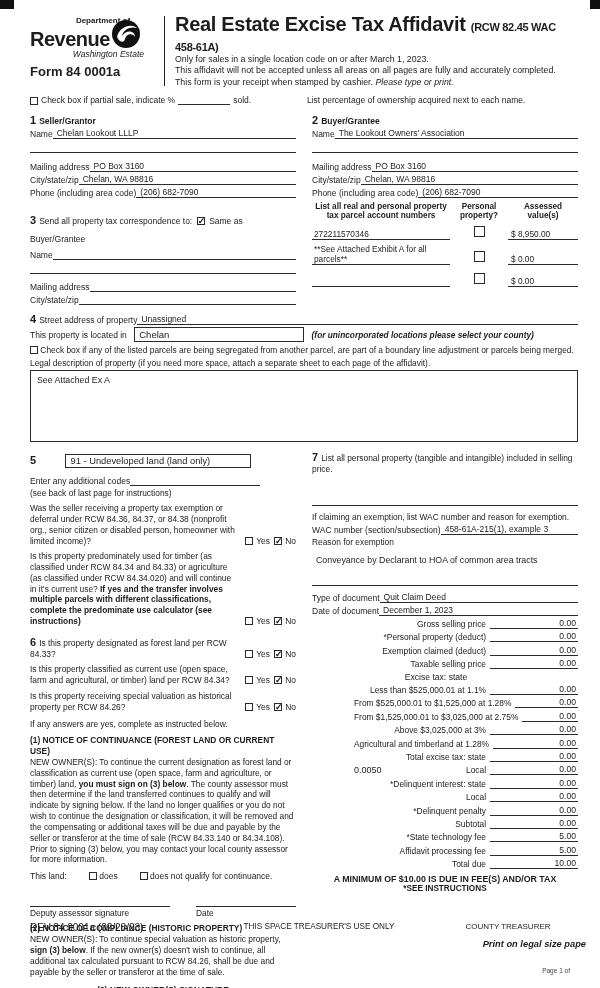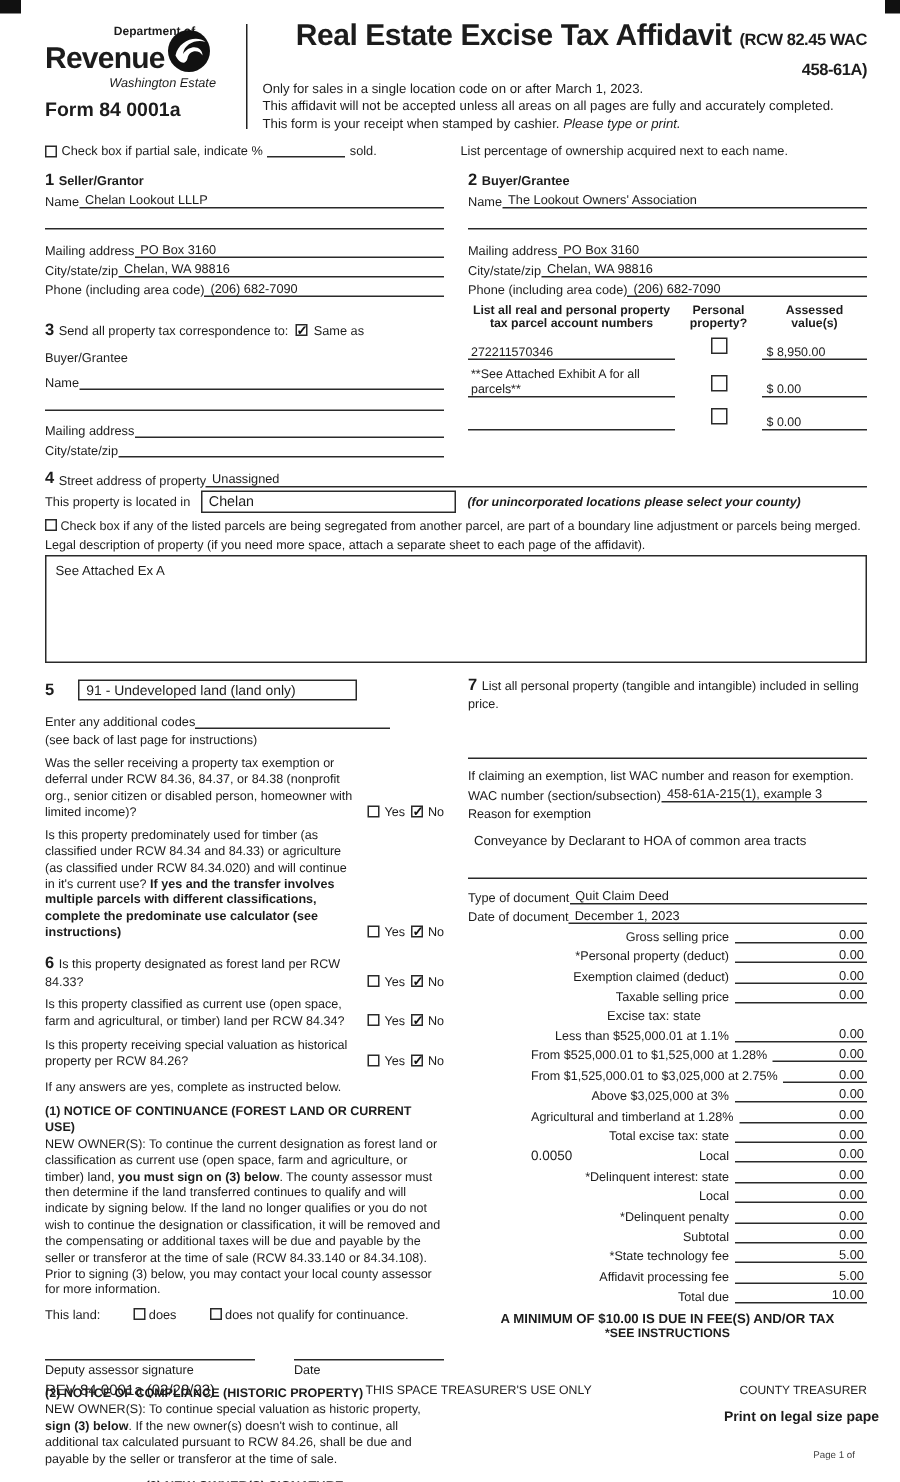--- a/index.html
+++ b/index.html
@@ -14,21 +14,21 @@
   .hdr { display:flex; align-items:stretch; margin-top:4px; }
   .logo-block { width:128px; flex:0 0 128px; padding-top:2px; }
   .dept { font-size:8px; font-weight:bold; text-align:center; padding-left:18px; }
   .rev-row { display:flex; align-items:center; }
   .rev { font-size:20px; font-weight:bold; letter-spacing:-0.5px; }
   .logo-svg { margin-left:1px; margin-top:-6px; }
   .wa { font-size:8.5px; font-style:italic; text-align:right; padding-right:14px; margin-top:-4px; }
   .formno { font-size:13px; font-weight:bold; margin-top:5px; }
   .hdr-div { width:1px; background:#222; margin:2px 10px 2px 6px; }
   .title-block { flex:1; }
-  .title { font-size:20px; font-weight:bold; letter-spacing:-0.3px; line-height:1;text-align:right; }
+  .title { font-size:20px; font-weight:bold; letter-spacing:-0.3px; line-height:1; }
   .rcw { font-size:11px; font-weight:bold; }
   .sub { font-size:8.8px; line-height:1.3; }
 
   
   .fline { display:flex; align-items:flex-end; margin-bottom:2px; }
   .flabel { white-space:nowrap; font-size:8.5px; }
   .fval { flex:1; border-bottom:1px solid #2a2a2a; padding:0 0 0 4px; font-size:8.5px; min-height:11px; }
   .blankline { border-bottom:1px solid #2a2a2a; height:12px; margin-bottom:2px; }
 
   .cb { display:inline-block; width:8px; height:8px; border:1px solid #2a2a2a; vertical-align:-1px; position:relative; background:#fff; }
@@ -54,21 +54,21 @@
   .p-val { width:70px; border-bottom:1px solid #2a2a2a; font-size:8.3px; padding-left:3px; min-height:11px; }
 
   
   .sec4 { margin-top:6px; }
   .county-box { display:inline-block; border:1.5px solid #2a2a2a; width:170px; font-size:9.5px; padding:1px 4px; margin:0 5px; }
   .county-note { font-size:8.3px; font-weight:bold; font-style:italic; }
   .small-line { font-size:8.4px; margin-top:3px; }
   .legal-box { border:1.5px solid #2a2a2a; height:72px; margin-top:2px; font-size:8.8px; padding:4px 6px; }
 
   
-  .code-box { display:inline-block; border:1.5px solid #2a2a2a; width:186px; font-size:9.3px; padding:1px 5px; margin-left:8px; }
+  .code-box { display:inline-block; border:1.5px solid #2a2a2a; width:186px; font-size:9.3px; padding:1px 5px; margin-left:21px; }
   .q-row { display:flex; margin-top:5px; font-size:8.4px; line-height:1.28; }
   .q-text { flex:1; padding-right:4px; }
   .yn { white-space:nowrap; align-self:flex-end; font-size:8.4px; }
   .yn .cb { margin:0 1px 0 4px; }
 
   .notice { font-size:8.35px; line-height:1.3; }
   .notice-title { font-weight:bold; margin-top:5px; }
   .land-row { display:flex; gap:22px; margin-top:6px; font-size:8.5px; }
   .sig-slots { display:flex; gap:26px; margin-top:14px; }
   .sig-slot { flex:1; }
@@ -83,23 +83,23 @@
   .fee-value { width:88px; border-bottom:1px solid #2a2a2a; text-align:right; font-size:8.6px; padding-right:2px; }
   .fee-header .fee-label { text-align:center; padding-right:60px; font-size:8.6px; }
   .min-due { text-align:center; font-weight:bold; font-size:8.8px; margin-top:5px; }
   .min-due2 { text-align:center; font-weight:bold; font-size:8.2px; }
 
   .divider { border-top:1px solid #2a2a2a; margin:6px 0; }
 
   .footer-row { position:absolute; left:30px; right:22px; top:922px; display:flex; font-size:8px; }
   .footer-row .f1 { width:170px; font-size:10px; }
   .footer-row .f2 { flex:1; text-align:center; font-weight:bold; font-size:8.2px; font-weight:normal; }
-  .footer-row .f3 { width:140px; text-align:right; }
+  .footer-row .f3 { width:140px; text-align:center; }
   .stamp { position:absolute; left:0; right:60px; top:943px; text-align:center; font-size:13px; color:#3c3c3c; letter-spacing:0.2px; }
-  .printnote { position:absolute; right:14px; top:939px; font-size:9.3px; font-weight:bold; }
+  .printnote { position:absolute; right:14px; top:939px; font-size:9.3px; font-weight:bold; font-style:italic; }
   .pageof { position:absolute; right:30px; top:967px; font-size:6.5px; color:#444; }
 </style>
 </head>
 <body>
 
 <div class="page">
   <div class="corner tl"></div>
   <div class="corner tr"></div>
 
   <div class="hdr">

